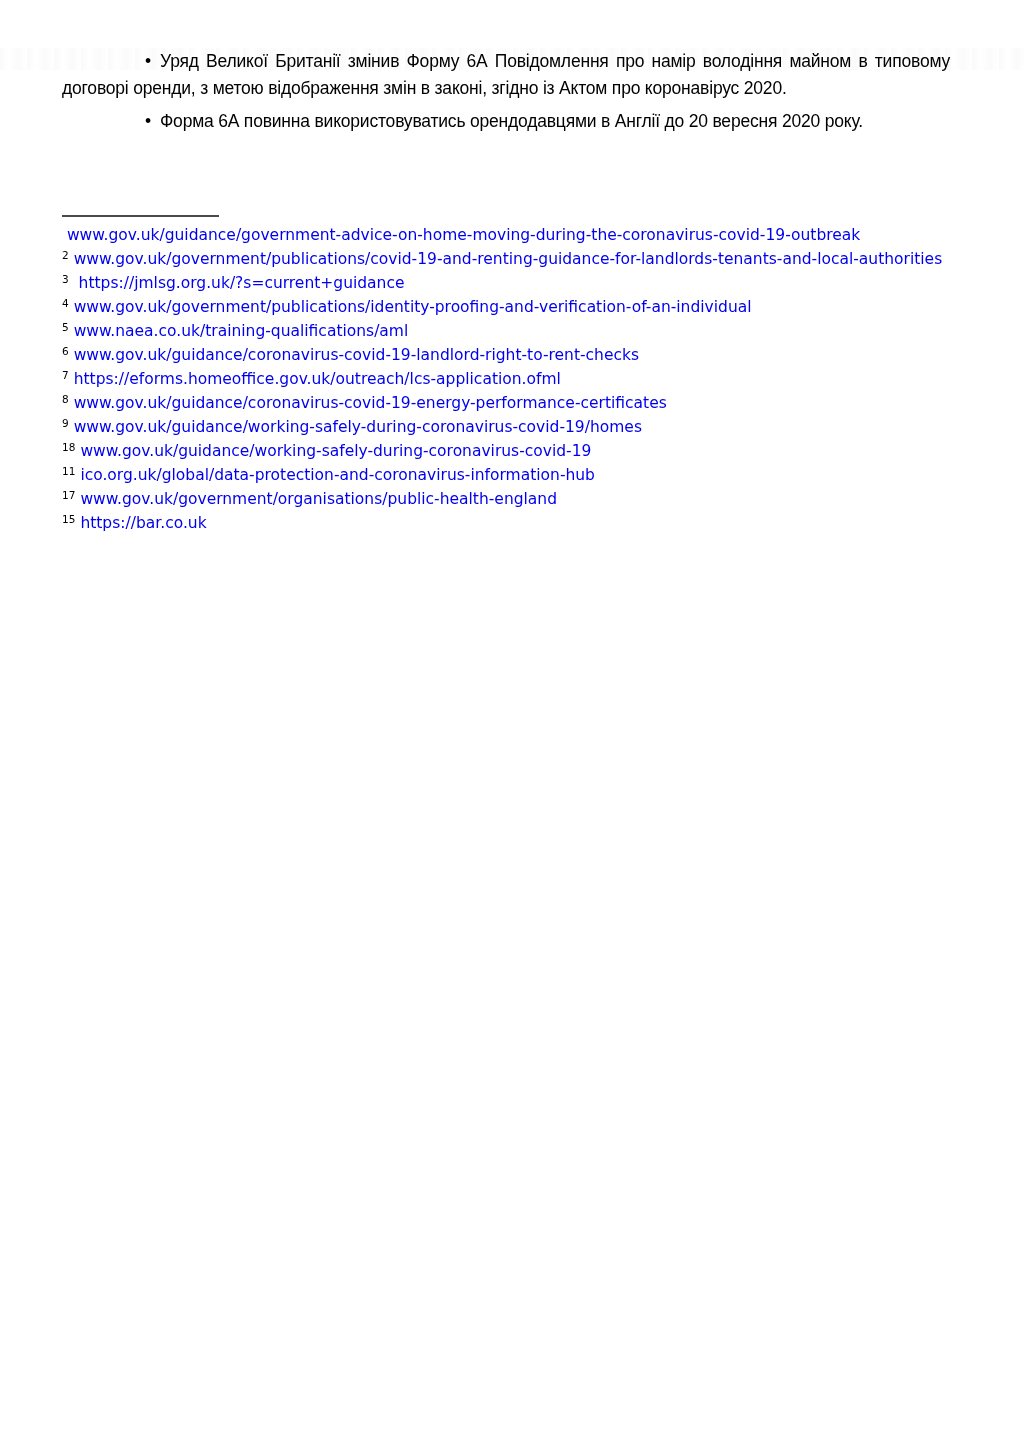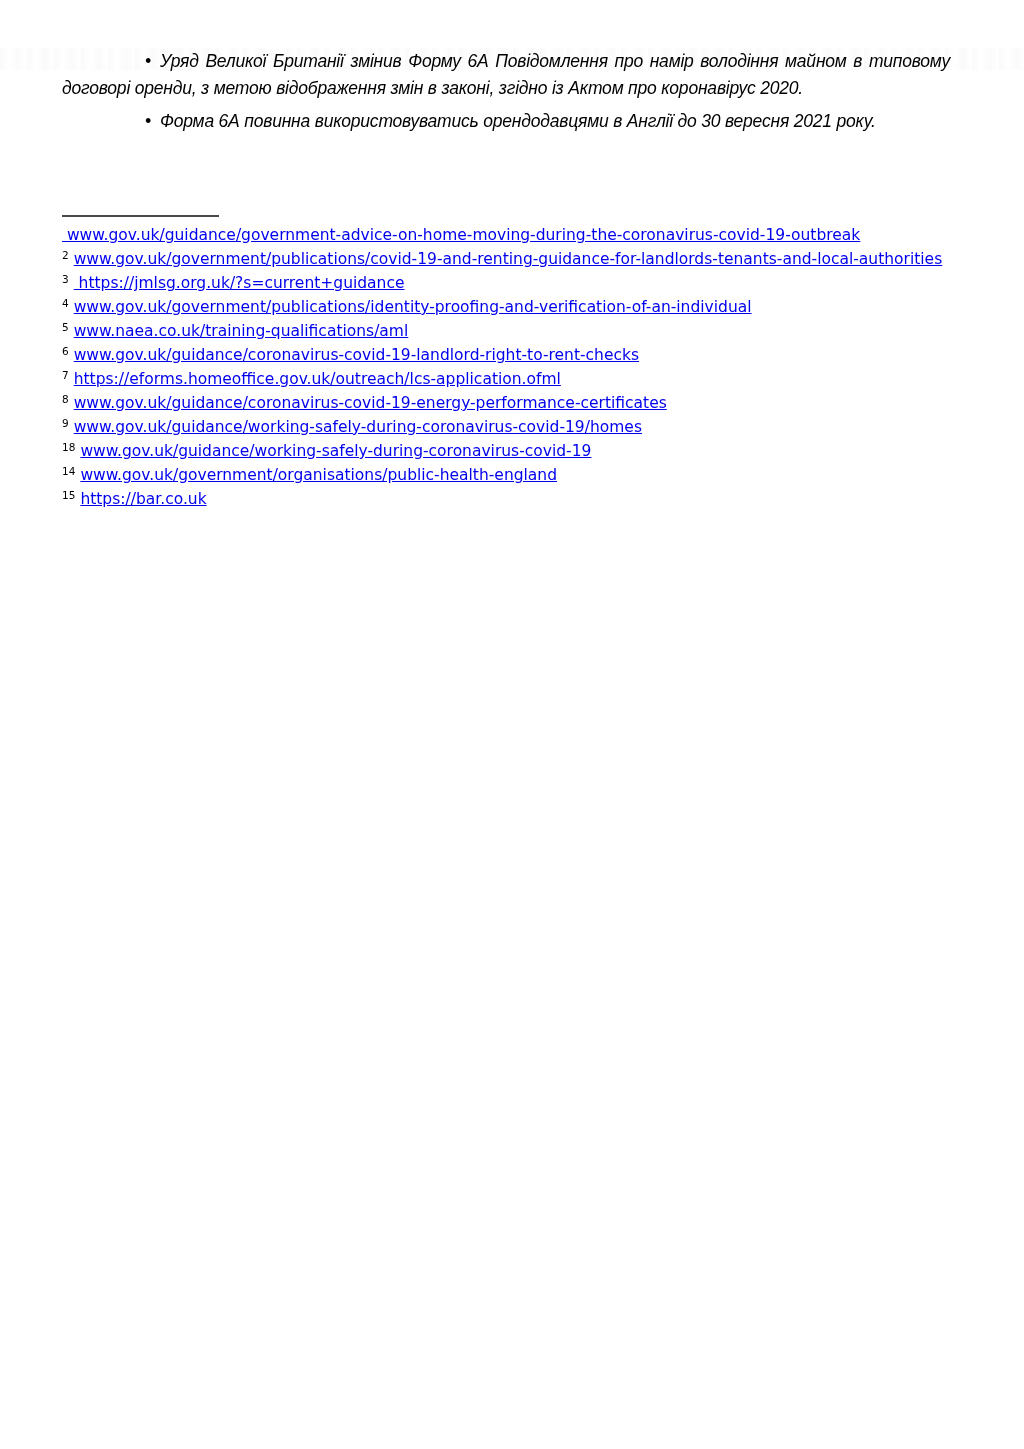--- a/index.html
+++ b/index.html
@@ -28,21 +28,20 @@
     background: repeating-linear-gradient(
       90deg,
       rgba(0,0,0,0.035) 0px, rgba(0,0,0,0.0) 9px,
       rgba(0,0,0,0.03) 18px, rgba(0,0,0,0.0) 27px
     );
     opacity: 0.6;
     pointer-events: none;
   }
   .body-text {
     margin: 48px 74px 0 62px;
-    font-style: italic;
   }
   .bullet-para {
     margin: 0;
     font-size: 17.5px;
     line-height: 27px;
     letter-spacing: -0.2px;
     text-align: justify;
     text-indent: 83px;
     color: #000000;
   }
@@ -77,44 +76,44 @@
     line-height: 0;
     color: #000000;
     margin-right: 5px;
     vertical-align: baseline;
   }
   .fn-num:empty {
     margin-right: 0;
   }
   .fn-link {
     color: #0000ee;
-    text-decoration: underline;
     cursor: pointer;
   }
 </style>
 </head>
 <body>
 
 <div class="page">
   <div class="scan-artifact"></div>
 
   <section class="body-text" id="bullets">
       <p class="bullet-para"><span class="bullet">•</span><span>Уряд Великої Британії змінив Форму 6А Повідомлення про намір володіння майном в типовому договорі оренди, з метою відображення змін в законі, згідно із Актом про коронавірус 2020.</span></p>
-      <p class="bullet-para"><span class="bullet">•</span><span>Форма 6А повинна використовуватись орендодавцями в Англії до 30 вересня 2021 року.</span></p>
+      <p class="bullet-para"><span class="bullet">•</span><span>Форма 6А повинна використовуватись орендодавцями в Англії до 20 вересня 2020 року.</span></p>
     </section>
 
   <div class="footnote-sep"></div>
 
   <section class="footnotes" id="footnotes">
       <div class="footnote"><sup class="fn-num"></sup><a class="fn-link">&nbsp;www.gov.uk/guidance/government-advice-on-home-moving-during-the-coronavirus-covid-19-outbreak</a></div>
       <div class="footnote"><sup class="fn-num">2</sup><a class="fn-link">www.gov.uk/government/publications/covid-19-and-renting-guidance-for-landlords-tenants-and-local-authorities</a></div>
       <div class="footnote"><sup class="fn-num">3</sup><a class="fn-link">&nbsp;https://jmlsg.org.uk/?s=current+guidance</a></div>
       <div class="footnote"><sup class="fn-num">4</sup><a class="fn-link">www.gov.uk/government/publications/identity-proofing-and-verification-of-an-individual</a></div>
       <div class="footnote"><sup class="fn-num">5</sup><a class="fn-link">www.naea.co.uk/training-qualifications/aml</a></div>
       <div class="footnote"><sup class="fn-num">6</sup><a class="fn-link">www.gov.uk/guidance/coronavirus-covid-19-landlord-right-to-rent-checks</a></div>
       <div class="footnote"><sup class="fn-num">7</sup><a class="fn-link">https://eforms.homeoffice.gov.uk/outreach/lcs-application.ofml</a></div>
       <div class="footnote"><sup class="fn-num">8</sup><a class="fn-link">www.gov.uk/guidance/coronavirus-covid-19-energy-performance-certificates</a></div>
       <div class="footnote"><sup class="fn-num">9</sup><a class="fn-link">www.gov.uk/guidance/working-safely-during-coronavirus-covid-19/homes</a></div>
       <div class="footnote"><sup class="fn-num">18</sup><a class="fn-link">www.gov.uk/guidance/working-safely-during-coronavirus-covid-19</a></div>
-      <div class="footnote"><sup class="fn-num">14</sup><a class="fn-link">www.gov.uk/government/organisations/public-health-england</a></div>
+      <div class="footnote"><sup class="fn-num">11</sup><a class="fn-link">ico.org.uk/global/data-protection-and-coronavirus-information-hub</a></div>
+      <div class="footnote"><sup class="fn-num">17</sup><a class="fn-link">www.gov.uk/government/organisations/public-health-england</a></div>
       <div class="footnote"><sup class="fn-num">15</sup><a class="fn-link">https://bar.co.uk</a></div>
     </section>
 </div>
 
 </body></html>

